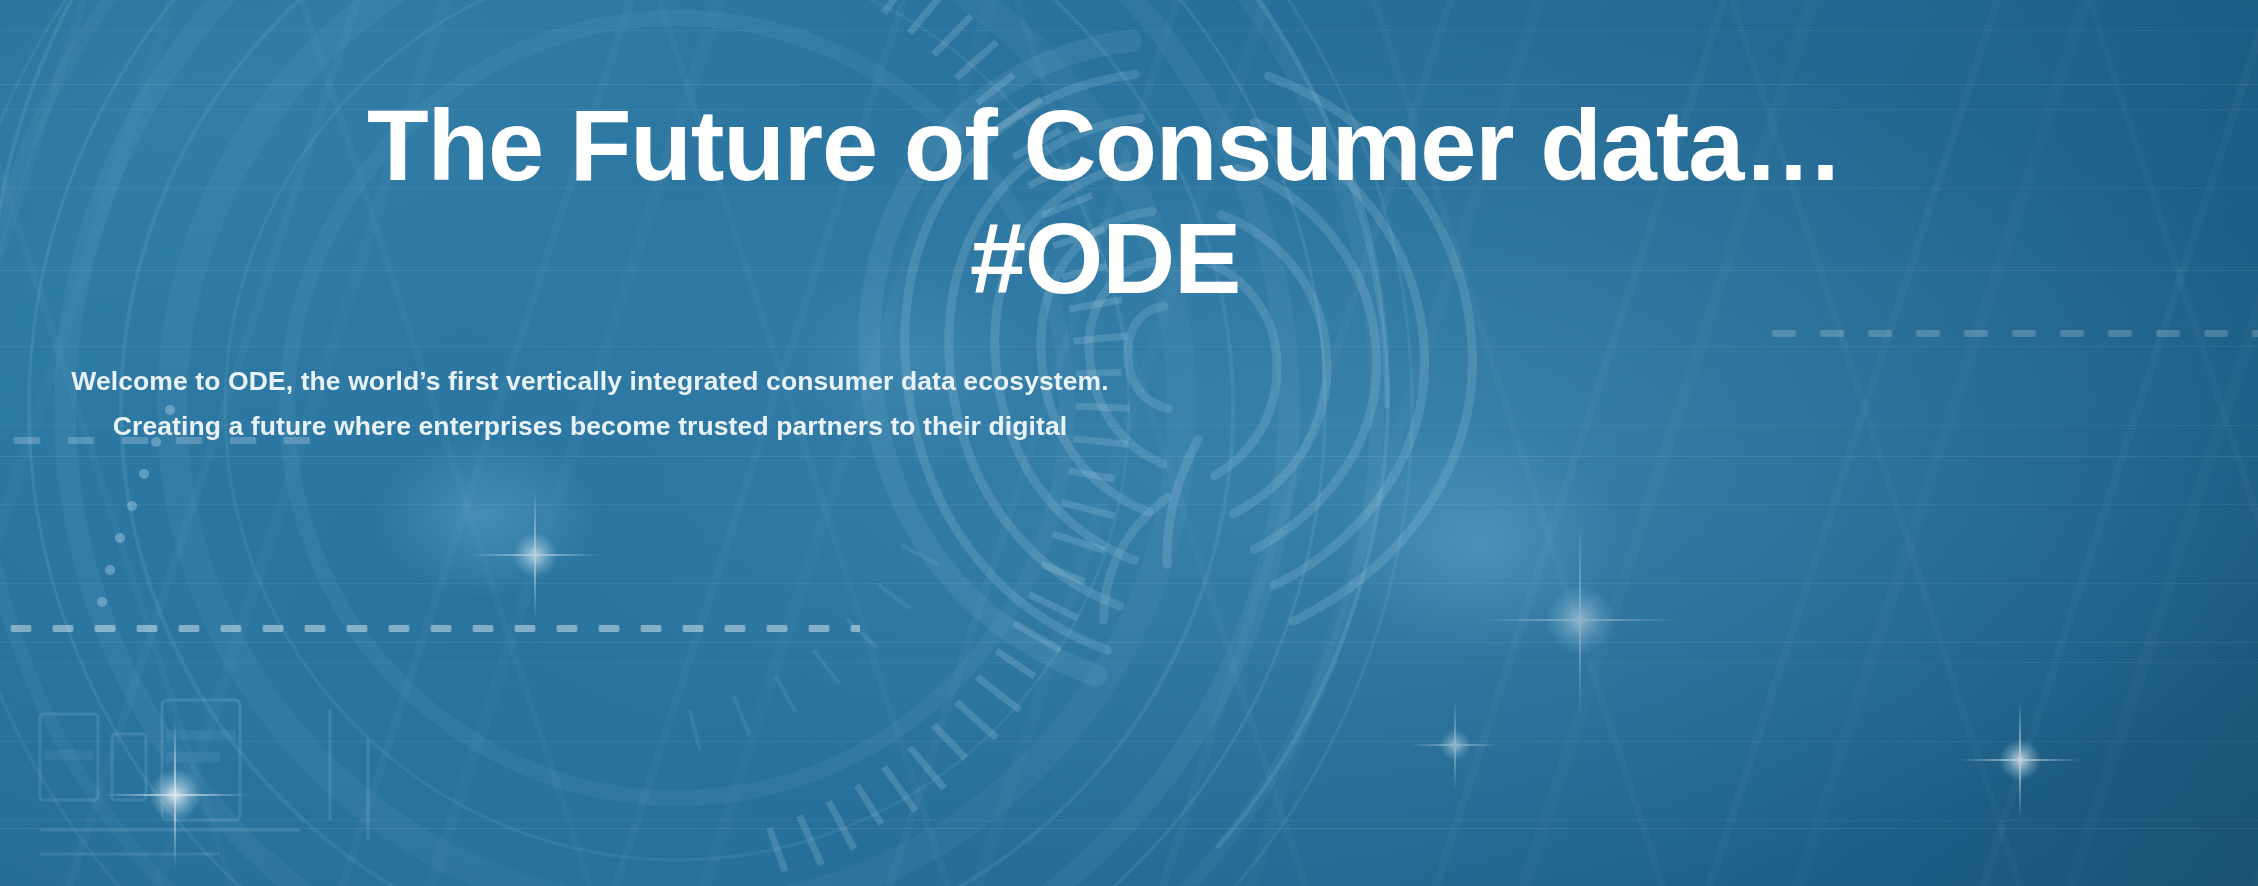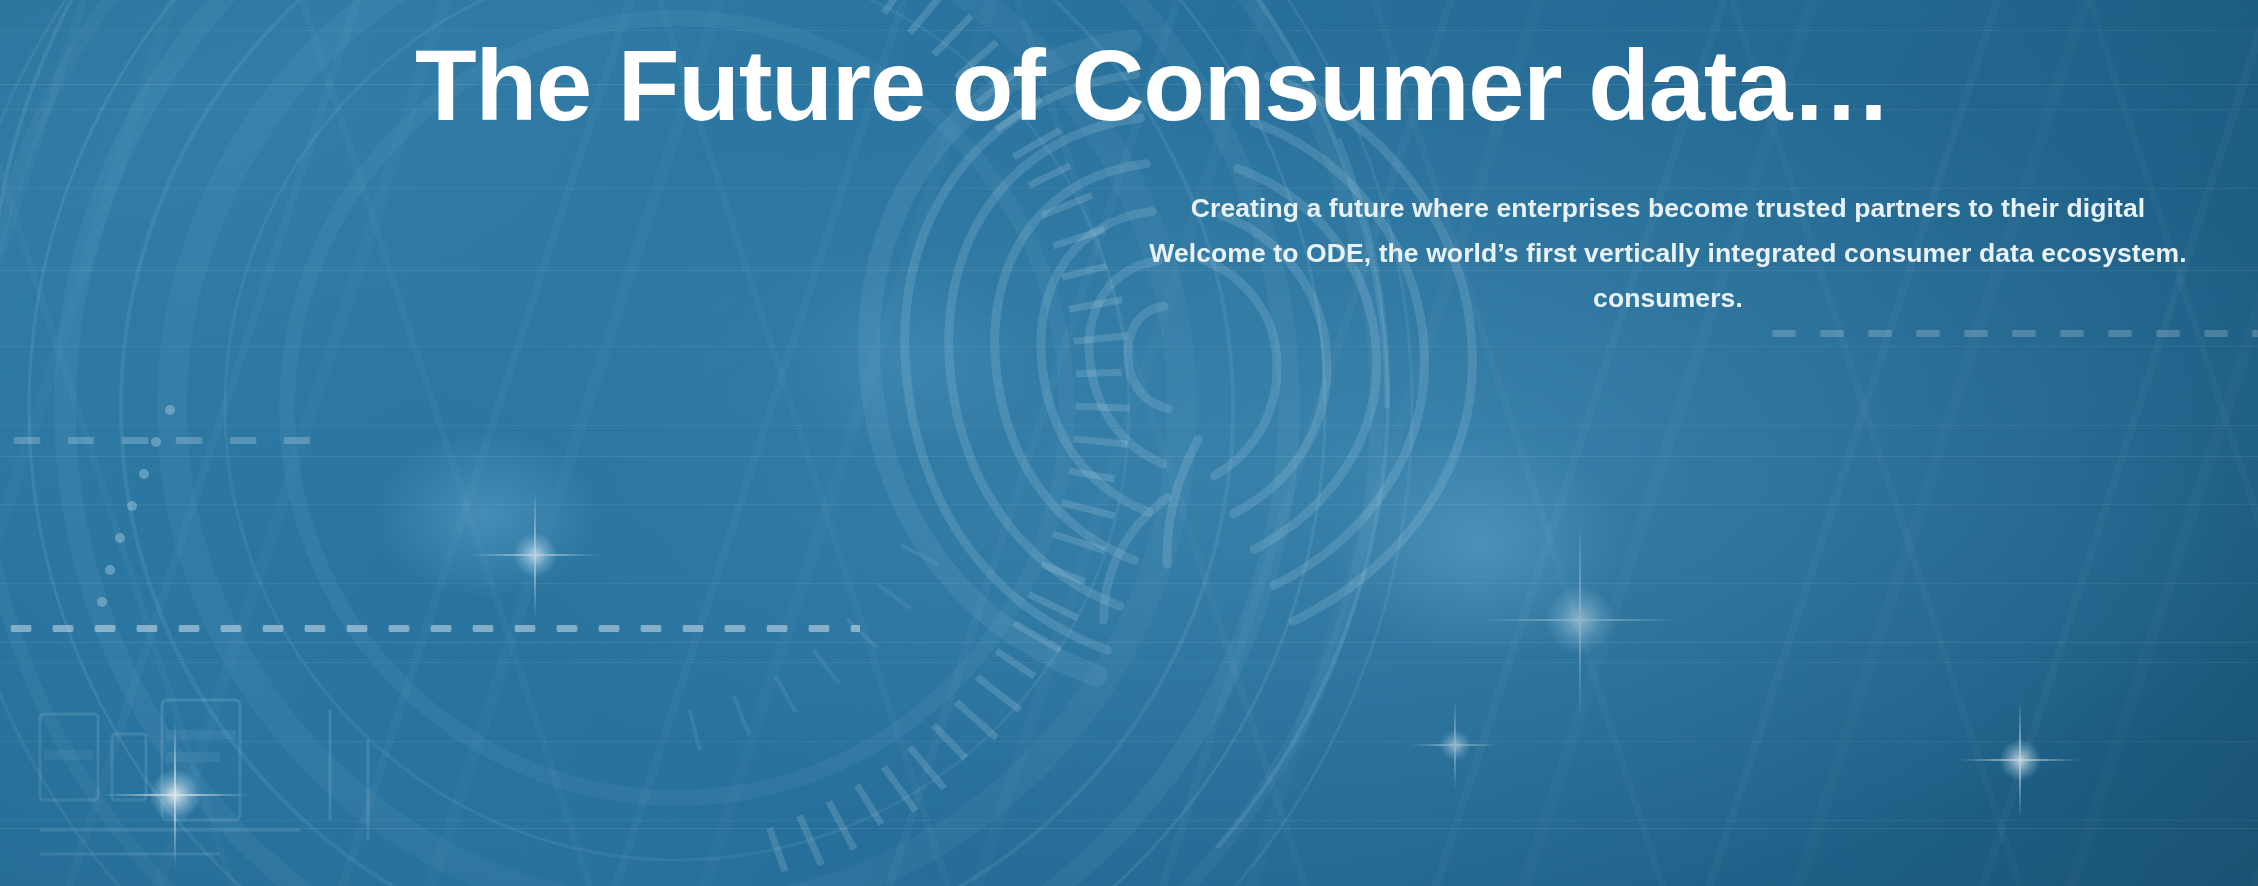--- a/index.html
+++ b/index.html
@@ -141,22 +141,22 @@
   }
 
   
   #content{
     position:relative;
     z-index:5;
     width:100%;
     height:100%;
     display:flex;
     flex-direction:column;
-    align-items:flex-end;
-    padding-top:29px;
+    align-items:flex-start;
+    padding-top:89px;
   }
   #headline{
     margin:0;
     width:2210px;
     text-align:center;
     color:#ffffff;
     font-weight:bold;
     font-size:101px;
     line-height:113px;
     letter-spacing:-1.2px;
@@ -344,22 +344,22 @@
         <b></b>
       </div>
 
     <div id="vignette"></div>
   </div>
 
   <div id="content">
 
     <h1 id="headline">
       <span class="hl-line">The Future of Consumer data…</span>
+      <span class="hl-line">#ODE</span>
     </h1>
 
     <p id="subtitle">
+      <span class="sub-line">Welcome to ODE, the world’s first vertically integrated consumer data ecosystem.</span>
       <span class="sub-line">Creating a future where enterprises become trusted partners to their digital</span>
-      <span class="sub-line">Welcome to ODE, the world’s first vertically integrated consumer data ecosystem.</span>
-      <span class="sub-line">consumers.</span>
     </p>
 
   </div>
 </div>
 
 </body></html>

